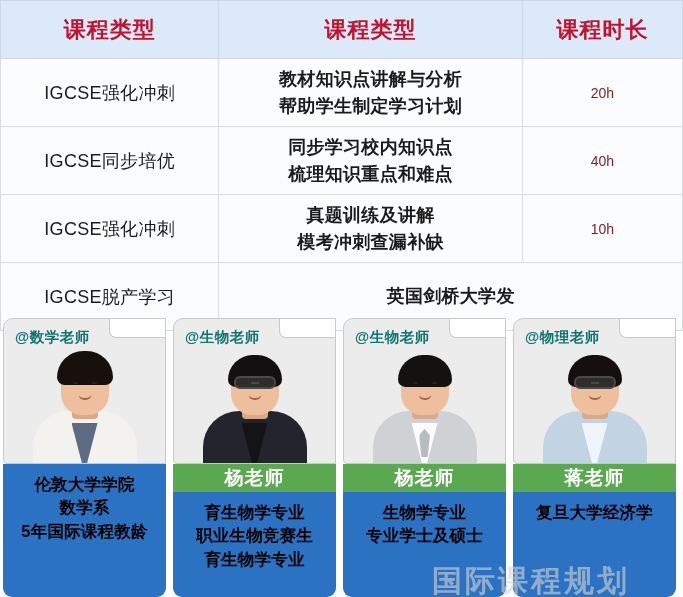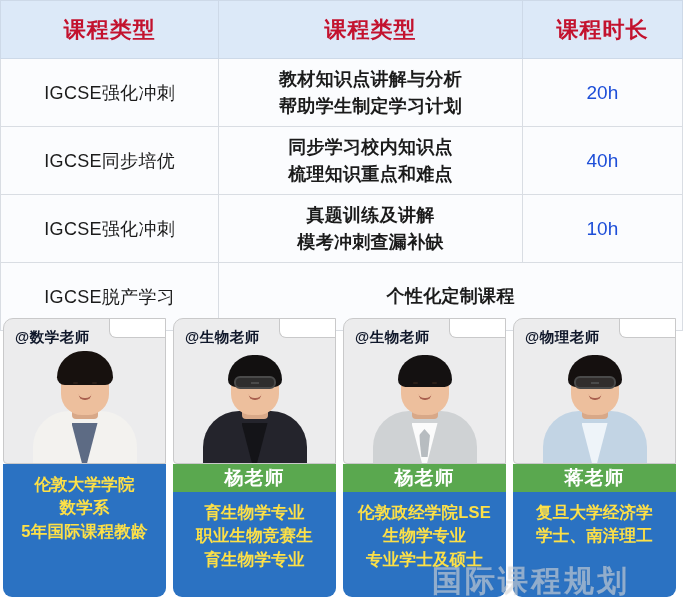--- a/index.html
+++ b/index.html
@@ -44,22 +44,22 @@
     letter-spacing:0.3px;
   }
   .cell-content{
     font-size:18px;
     color:#1b1b1b;
     line-height:1.48;
     font-weight:bold;
     letter-spacing:0.3px;
   }
   .cell-dur{
-    font-size:19px;
-    color:#1d4ed8;
+    font-size:14px;
+    color:#7f1d1d;
     font-weight:normal;
   }
   .cell-content .ln{display:block;}
 
   
   .cards{
     position:absolute;
     left:0;top:318px;
     width:683px;height:279px;
     display:flex;
@@ -91,21 +91,21 @@
     background:#ffffff;
     border-left:1px solid #c9c9ca;
     border-bottom:1px solid #c9c9ca;
     border-radius:0 0 0 7px;
     box-sizing:border-box;
   }
   .handle{
     position:absolute;
     left:11px;top:9px;
     font-size:14.5px;
-    color:#0f172a;
+    color:#0f766e;
     font-weight:bold;
     letter-spacing:0.5px;
     z-index:4;
   }
 
   
   .portrait{
     position:absolute;
     left:0;right:0;bottom:0;
     height:118px;
@@ -203,21 +203,21 @@
     font-weight:bold;
     display:flex;
     align-items:center;
     justify-content:center;
     letter-spacing:1px;
   }
   
   .cred-box{
     flex:1;
     background:#2b72c2;
-    color:#fde047;
+    color:#000000;
     border-radius:0 0 9px 9px;
     font-size:16.5px;
     font-weight:bold;
     line-height:1.42;
     text-align:center;
     padding:9px 4px 24px;
     box-sizing:border-box;
     letter-spacing:0.2px;
   }
   .cred-box .ln{display:block;white-space:nowrap;}
@@ -275,21 +275,21 @@
     <td class="cell-content">
       <span class="ln">真题训练及讲解</span>
       <span class="ln">模考冲刺查漏补缺</span>
     </td>
     <td class="cell-dur">10h</td>
   </tr>
 
   <tr>
     <td class="cell-type">IGCSE脱产学习</td>
     <td class="cell-content" colspan="2">
-      <span class="ln">个性化定制课程</span>
+      <span class="ln">英国剑桥大学发</span>
     </td>
   </tr>
 </tbody>
   </table>
 
 <div class="cards">
 
   <div class="card">
     <div class="photo-panel">
       <div class="tab-cut"></div>
@@ -346,21 +346,20 @@
         <div class="pneck"></div>
         <div class="phead"></div>
         <div class="phair" style="background:#141111;"></div>
         <div class="peye l"></div>
           <div class="peye r"></div>
         <div class="pmouth"></div>
       </div>
     </div>
     <div class="name-banner">杨老师</div>
     <div class="cred-box">
-      <span class="ln">伦敦政经学院LSE</span>
       <span class="ln">生物学专业</span>
       <span class="ln">专业学士及硕士</span>
     </div>
   </div>
 
   <div class="card">
     <div class="photo-panel">
       <div class="tab-cut"></div>
       <div class="handle">@物理老师</div>
       <div class="portrait">
@@ -369,19 +368,18 @@
         <div class="pneck"></div>
         <div class="phead"></div>
         <div class="phair" style="background:#15100f;"></div>
         <div class="pglass"></div>
         <div class="pmouth"></div>
       </div>
     </div>
     <div class="name-banner">蒋老师</div>
     <div class="cred-box">
       <span class="ln">复旦大学经济学</span>
-      <span class="ln">学士、南洋理工</span>
     </div>
   </div>
 
 </div>
 
 <div class="watermark">国际课程规划</div>
 
 </body></html>

